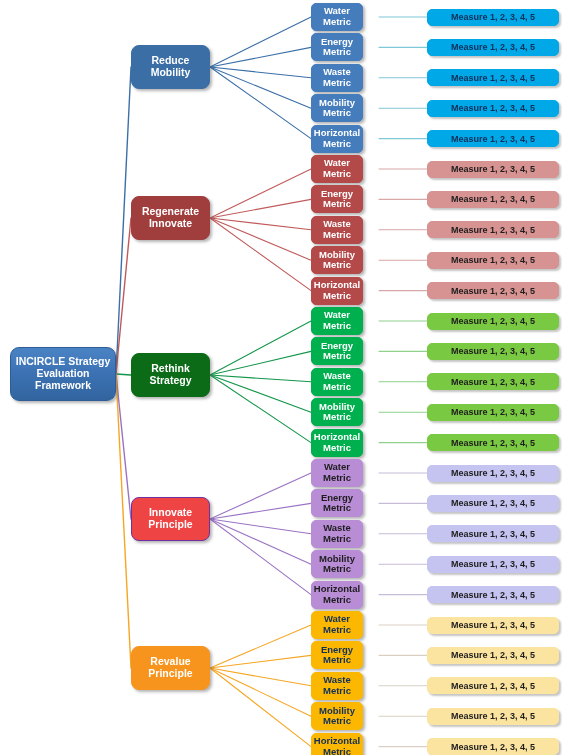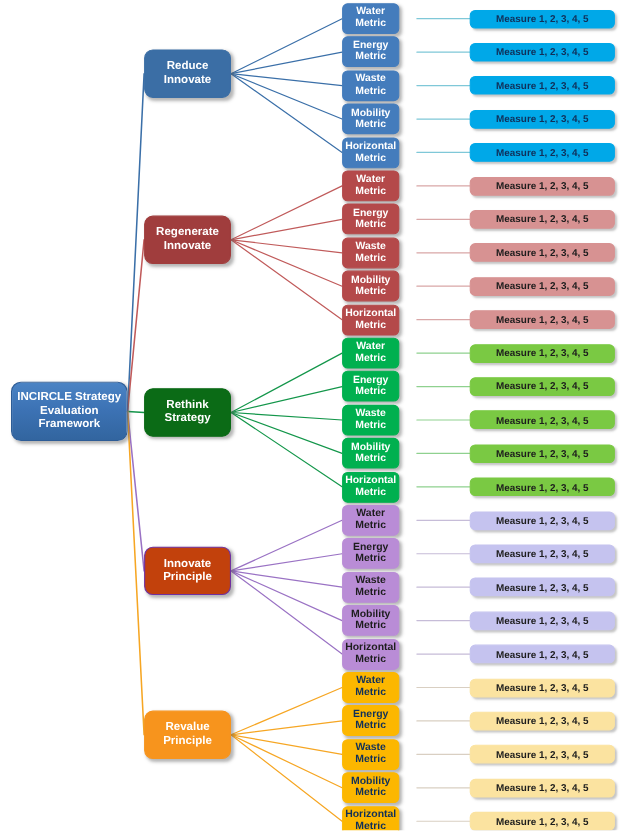--- a/index.html
+++ b/index.html
@@ -142,21 +142,21 @@
       <line x1="379" y1="655.4" x2="427" y2="655.4" stroke="#d9cfc2" stroke-width="1.1" stroke-linecap="round"></line>
       <line x1="210" y1="668" x2="311" y2="685.8" stroke="#f6a623" stroke-width="1.1" stroke-linecap="round"></line>
       <line x1="379" y1="685.8" x2="427" y2="685.8" stroke="#d9cfc2" stroke-width="1.1" stroke-linecap="round"></line>
       <line x1="210" y1="668" x2="311" y2="716.1999999999999" stroke="#f6a623" stroke-width="1.1" stroke-linecap="round"></line>
       <line x1="379" y1="716.1999999999999" x2="427" y2="716.1999999999999" stroke="#d9cfc2" stroke-width="1.1" stroke-linecap="round"></line>
       <line x1="210" y1="668" x2="311" y2="746.5999999999999" stroke="#f6a623" stroke-width="1.1" stroke-linecap="round"></line>
       <line x1="379" y1="746.5999999999999" x2="427" y2="746.5999999999999" stroke="#d9cfc2" stroke-width="1.1" stroke-linecap="round"></line>
     </svg>
   <div id="nodes">
       <div class="node root-node">INCIRCLE Strategy Evaluation Framework</div>
-      <div class="node principle-node" style="top: 45px; background: rgb(59, 110, 165); color: rgb(255, 255, 255); border: 1px solid rgb(59, 110, 165);">Reduce Innovate</div>
+      <div class="node principle-node" style="top: 45px; background: rgb(59, 110, 165); color: rgb(255, 255, 255); border: 1px solid rgb(59, 110, 165);">Reduce Mobility</div>
       <div class="node metric-node" style="top: 3px; background: rgb(68, 124, 188); color: rgb(255, 255, 255); border: 1px solid rgb(68, 124, 188);">Water Metric</div>
       <div class="node measure-node" style="top: 8.5px; background: rgb(0, 168, 232); color: rgb(16, 48, 90); border: 1px solid rgb(0, 168, 232);">Measure 1, 2, 3, 4, 5</div>
       <div class="node metric-node" style="top: 33.4px; background: rgb(68, 124, 188); color: rgb(255, 255, 255); border: 1px solid rgb(68, 124, 188);">Energy Metric</div>
       <div class="node measure-node" style="top: 38.9px; background: rgb(0, 168, 232); color: rgb(16, 48, 90); border: 1px solid rgb(0, 168, 232);">Measure 1, 2, 3, 4, 5</div>
       <div class="node metric-node" style="top: 63.8px; background: rgb(68, 124, 188); color: rgb(255, 255, 255); border: 1px solid rgb(68, 124, 188);">Waste Metric</div>
       <div class="node measure-node" style="top: 69.3px; background: rgb(0, 168, 232); color: rgb(16, 48, 90); border: 1px solid rgb(0, 168, 232);">Measure 1, 2, 3, 4, 5</div>
       <div class="node metric-node" style="top: 94.2px; background: rgb(68, 124, 188); color: rgb(255, 255, 255); border: 1px solid rgb(68, 124, 188);">Mobility Metric</div>
       <div class="node measure-node" style="top: 99.7px; background: rgb(0, 168, 232); color: rgb(16, 48, 90); border: 1px solid rgb(0, 168, 232);">Measure 1, 2, 3, 4, 5</div>
       <div class="node metric-node" style="top: 124.6px; background: rgb(68, 124, 188); color: rgb(255, 255, 255); border: 1px solid rgb(68, 124, 188);">Horizontal Metric</div>
       <div class="node measure-node" style="top: 130.1px; background: rgb(0, 168, 232); color: rgb(16, 48, 90); border: 1px solid rgb(0, 168, 232);">Measure 1, 2, 3, 4, 5</div>
@@ -175,21 +175,21 @@
       <div class="node metric-node" style="top: 307px; background: rgb(0, 176, 79); color: rgb(255, 255, 255); border: 1px solid rgb(0, 176, 79);">Water Metric</div>
       <div class="node measure-node" style="top: 312.5px; background: rgb(122, 201, 67); color: rgb(29, 29, 29); border: 1px solid rgb(122, 201, 67);">Measure 1, 2, 3, 4, 5</div>
       <div class="node metric-node" style="top: 337.4px; background: rgb(0, 176, 79); color: rgb(255, 255, 255); border: 1px solid rgb(0, 176, 79);">Energy Metric</div>
       <div class="node measure-node" style="top: 342.9px; background: rgb(122, 201, 67); color: rgb(29, 29, 29); border: 1px solid rgb(122, 201, 67);">Measure 1, 2, 3, 4, 5</div>
       <div class="node metric-node" style="top: 367.8px; background: rgb(0, 176, 79); color: rgb(255, 255, 255); border: 1px solid rgb(0, 176, 79);">Waste Metric</div>
       <div class="node measure-node" style="top: 373.3px; background: rgb(122, 201, 67); color: rgb(29, 29, 29); border: 1px solid rgb(122, 201, 67);">Measure 1, 2, 3, 4, 5</div>
       <div class="node metric-node" style="top: 398.2px; background: rgb(0, 176, 79); color: rgb(255, 255, 255); border: 1px solid rgb(0, 176, 79);">Mobility Metric</div>
       <div class="node measure-node" style="top: 403.7px; background: rgb(122, 201, 67); color: rgb(29, 29, 29); border: 1px solid rgb(122, 201, 67);">Measure 1, 2, 3, 4, 5</div>
       <div class="node metric-node" style="top: 428.6px; background: rgb(0, 176, 79); color: rgb(255, 255, 255); border: 1px solid rgb(0, 176, 79);">Horizontal Metric</div>
       <div class="node measure-node" style="top: 434.1px; background: rgb(122, 201, 67); color: rgb(29, 29, 29); border: 1px solid rgb(122, 201, 67);">Measure 1, 2, 3, 4, 5</div>
-      <div class="node principle-node" style="top: 497px; background: #c2410c; color: rgb(255, 255, 255); border: 1px solid rgb(112, 48, 160);">Innovate Principle</div>
+      <div class="node principle-node" style="top: 497px; background: #ef4444; color: rgb(255, 255, 255); border: 1px solid rgb(112, 48, 160);">Innovate Principle</div>
       <div class="node metric-node" style="top: 459px; background: rgb(185, 140, 214); color: rgb(29, 29, 29); border: 1px solid rgb(185, 140, 214);">Water Metric</div>
       <div class="node measure-node" style="top: 464.5px; background: rgb(197, 195, 239); color: rgb(29, 29, 29); border: 1px solid rgb(197, 195, 239);">Measure 1, 2, 3, 4, 5</div>
       <div class="node metric-node" style="top: 489.4px; background: rgb(185, 140, 214); color: rgb(29, 29, 29); border: 1px solid rgb(185, 140, 214);">Energy Metric</div>
       <div class="node measure-node" style="top: 494.9px; background: rgb(197, 195, 239); color: rgb(29, 29, 29); border: 1px solid rgb(197, 195, 239);">Measure 1, 2, 3, 4, 5</div>
       <div class="node metric-node" style="top: 519.8px; background: rgb(185, 140, 214); color: rgb(29, 29, 29); border: 1px solid rgb(185, 140, 214);">Waste Metric</div>
       <div class="node measure-node" style="top: 525.3px; background: rgb(197, 195, 239); color: rgb(29, 29, 29); border: 1px solid rgb(197, 195, 239);">Measure 1, 2, 3, 4, 5</div>
       <div class="node metric-node" style="top: 550.2px; background: rgb(185, 140, 214); color: rgb(29, 29, 29); border: 1px solid rgb(185, 140, 214);">Mobility Metric</div>
       <div class="node measure-node" style="top: 555.7px; background: rgb(197, 195, 239); color: rgb(29, 29, 29); border: 1px solid rgb(197, 195, 239);">Measure 1, 2, 3, 4, 5</div>
       <div class="node metric-node" style="top: 580.6px; background: rgb(185, 140, 214); color: rgb(29, 29, 29); border: 1px solid rgb(185, 140, 214);">Horizontal Metric</div>
       <div class="node measure-node" style="top: 586.1px; background: rgb(197, 195, 239); color: rgb(29, 29, 29); border: 1px solid rgb(197, 195, 239);">Measure 1, 2, 3, 4, 5</div>

